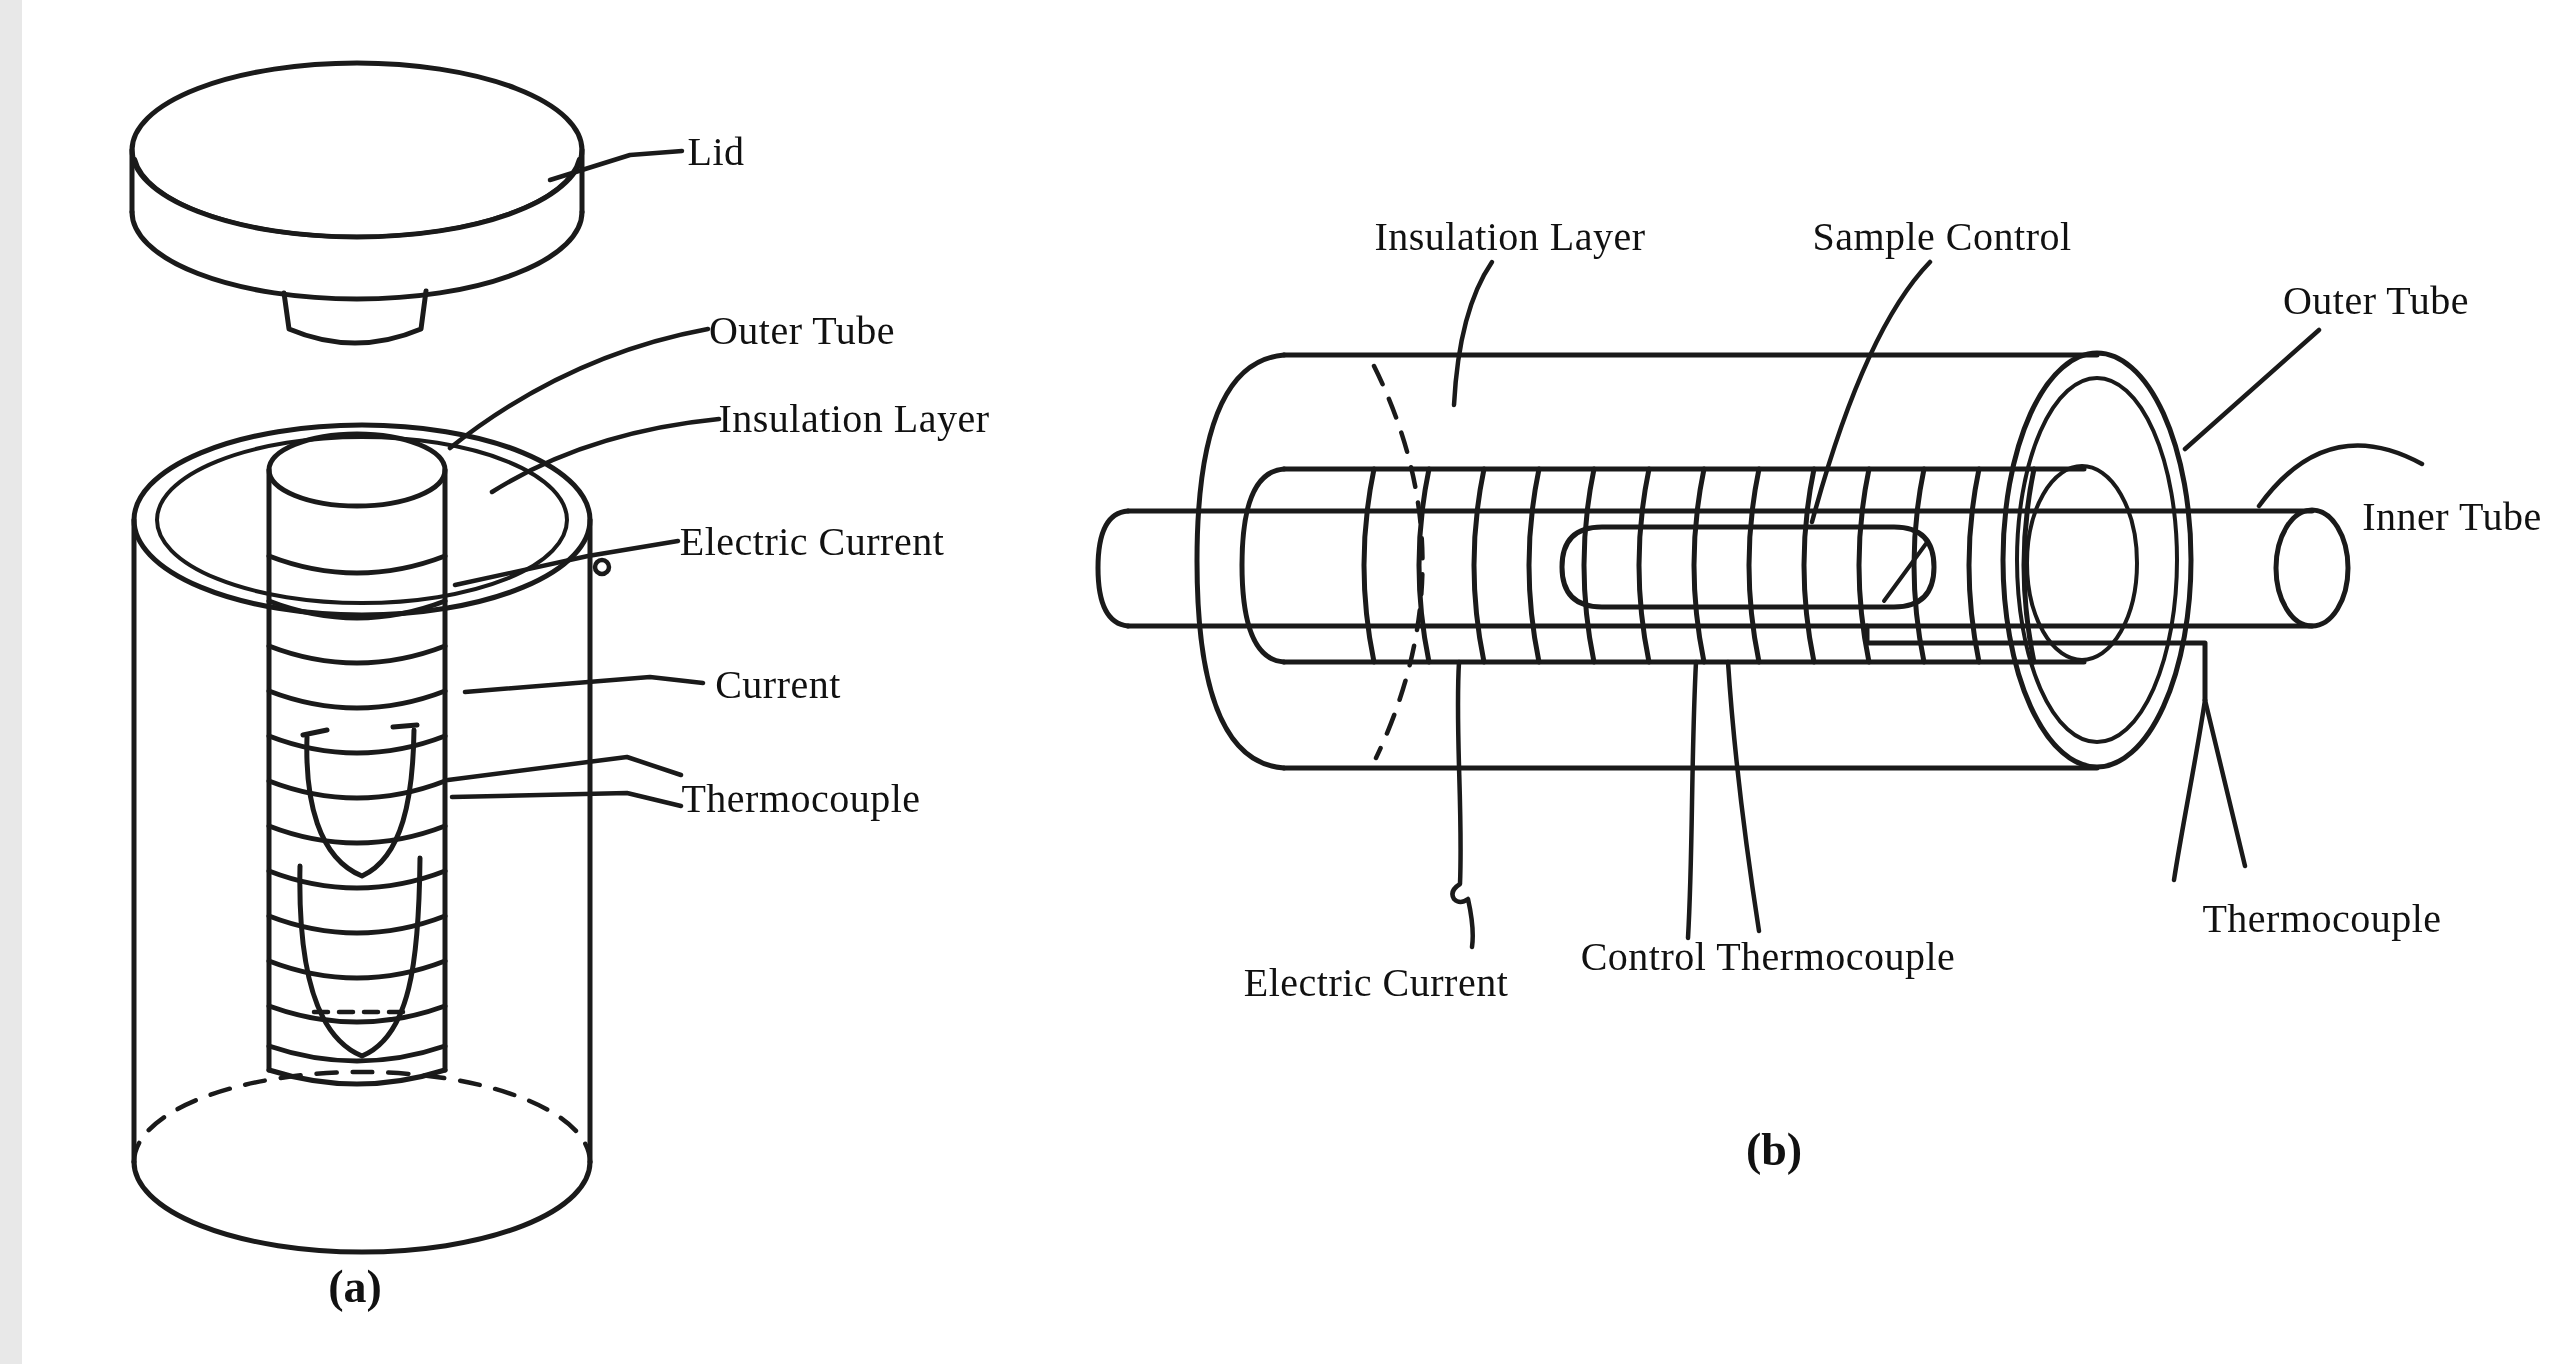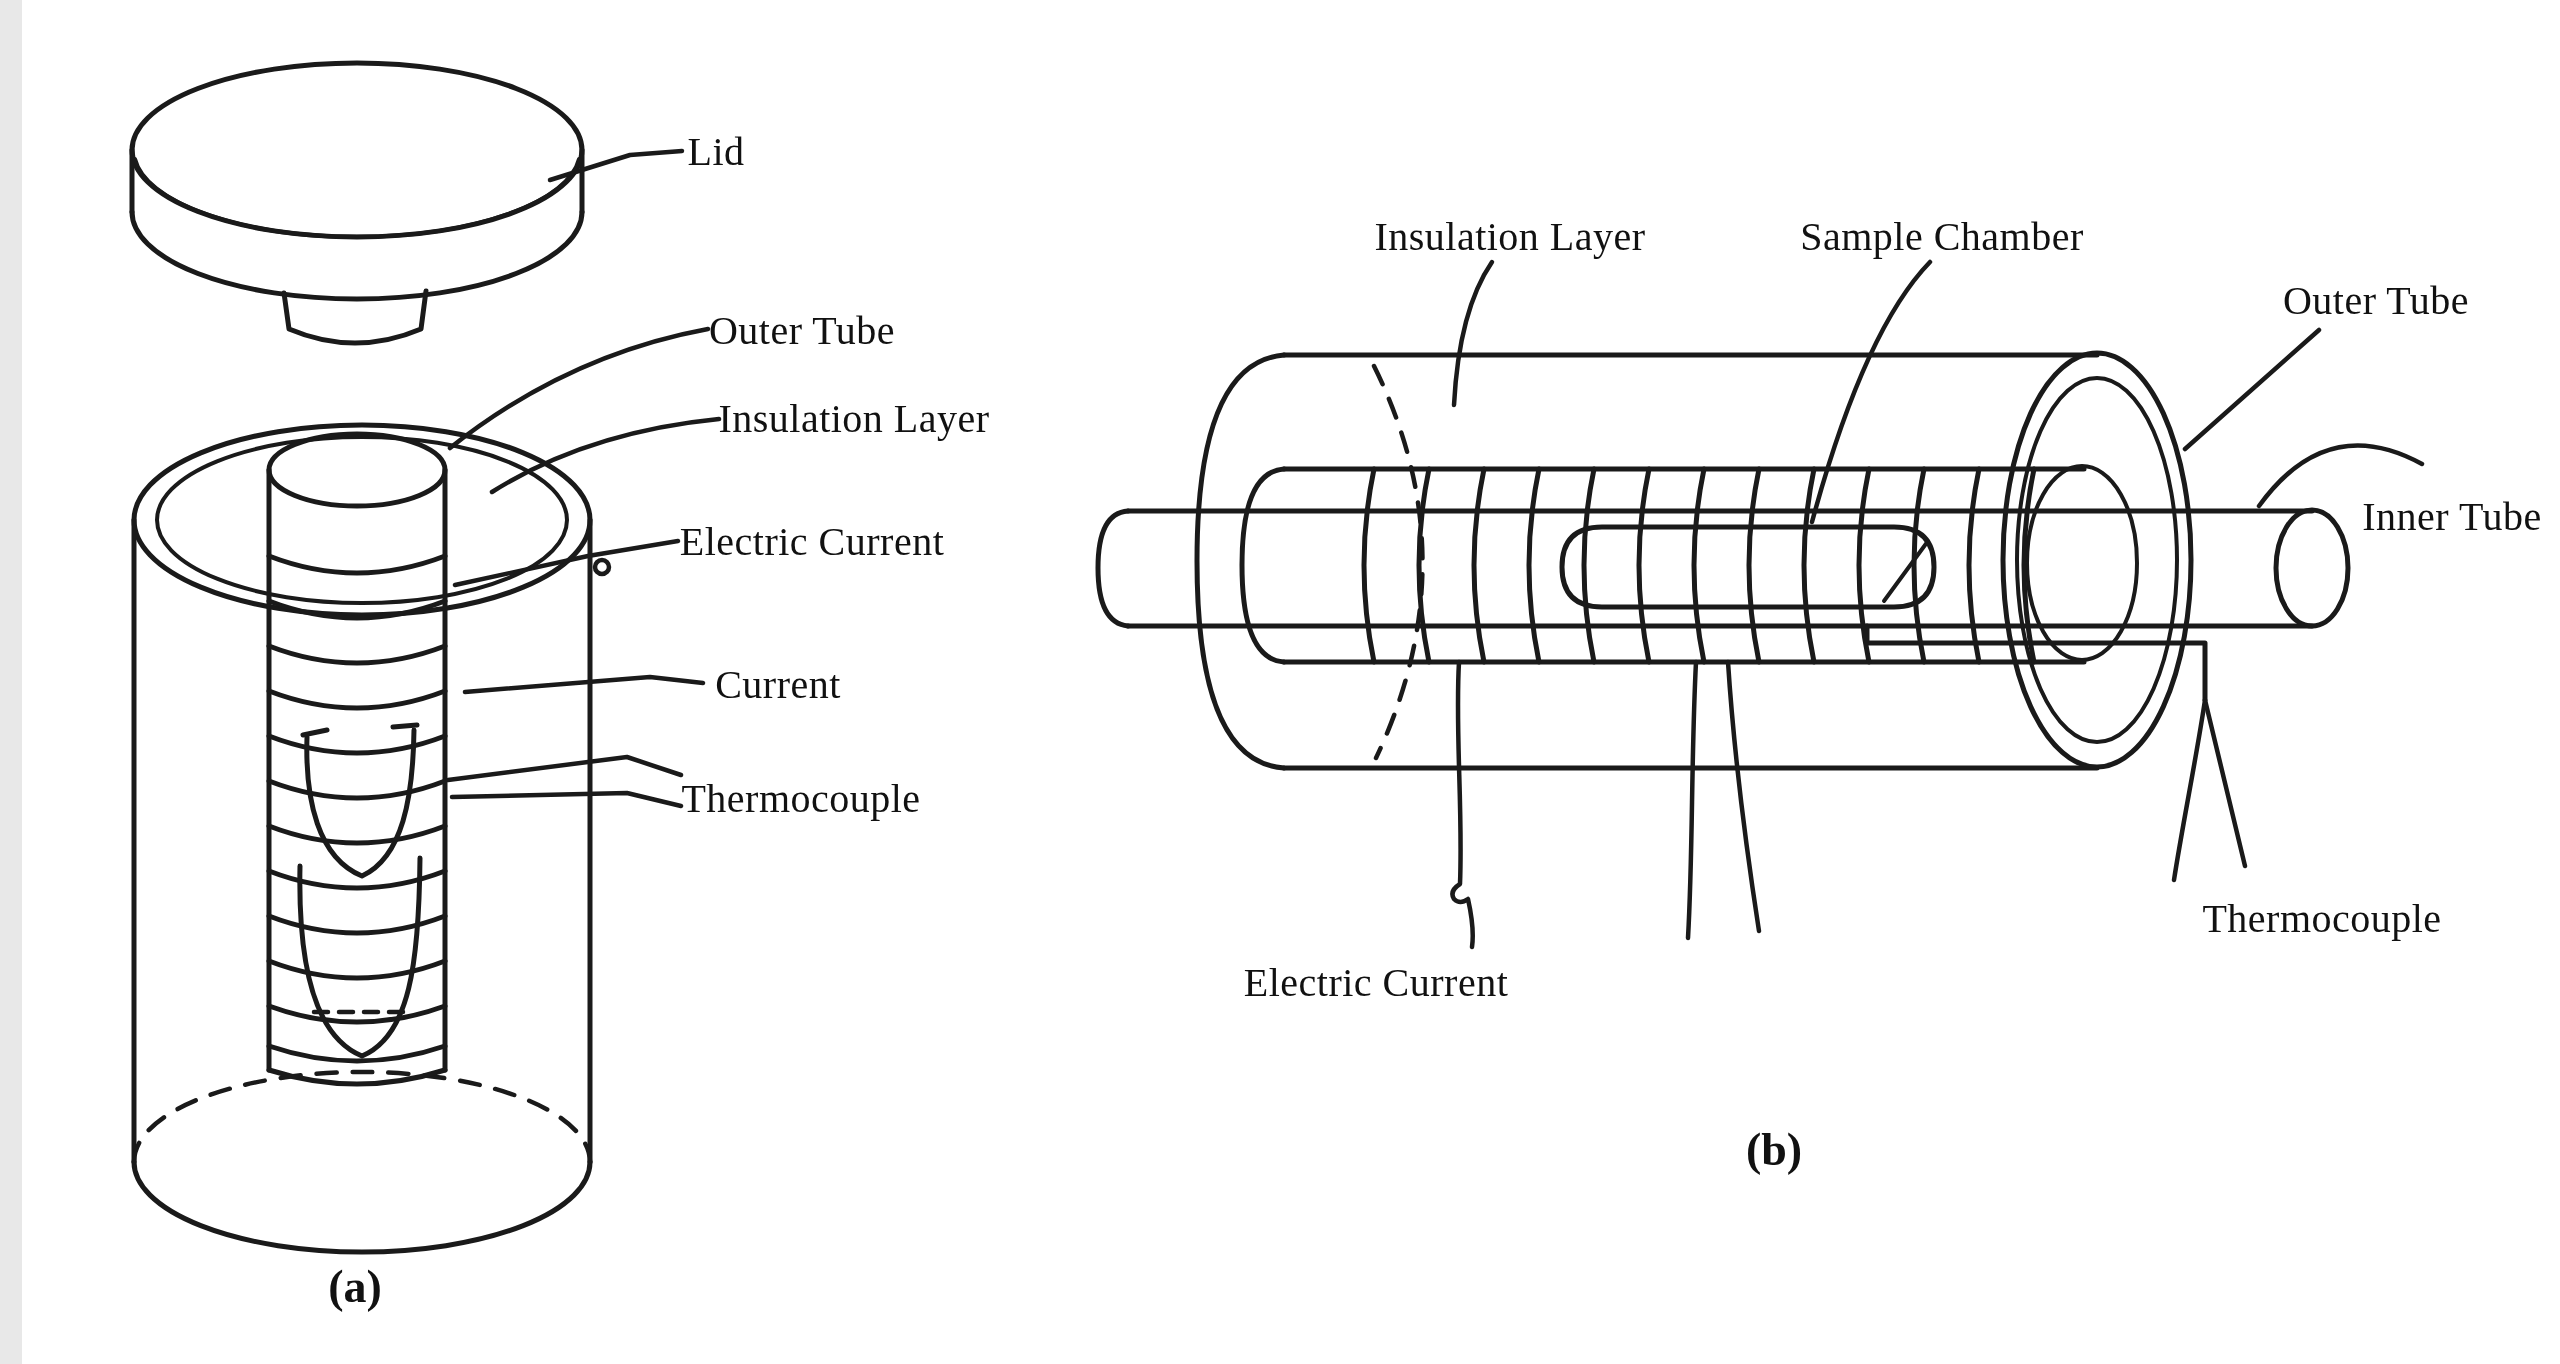--- a/index.html
+++ b/index.html
@@ -175,20 +175,21 @@
 
   <div class="lbl" style="left:694px;top:151px">Lid</div>
   <div class="lbl" style="left:780px;top:330px">Outer Tube</div>
   <div class="lbl" style="left:832px;top:418px">Insulation Layer</div>
   <div class="lbl" style="left:790px;top:541px">Electric Current</div>
   <div class="lbl" style="left:756px;top:684px">Current</div>
   <div class="lbl" style="left:779px;top:798px">Thermocouple</div>
   <div class="caption" style="left:333px;top:1286px">(a)</div>
 
   <div class="lbl" style="left:1488px;top:236px">Insulation Layer</div>
-  <div class="lbl" style="left:1920px;top:236px">Sample Chamber</div>
+  <div class="lbl" style="left:1920px;top:236px">Sample Control</div>
   <div class="lbl" style="left:2354px;top:300px">Outer Tube</div>
   <div class="lbl" style="left:2430px;top:516px">Inner Tube</div>
   <div class="lbl" style="left:1354px;top:982px">Electric Current</div>
+  <div class="lbl" style="left:1746px;top:956px">Control Thermocouple</div>
   <div class="lbl" style="left:2300px;top:918px">Thermocouple</div>
   <div class="caption" style="left:1752px;top:1149px">(b)</div>
 
 </div>
 
 </body></html>

